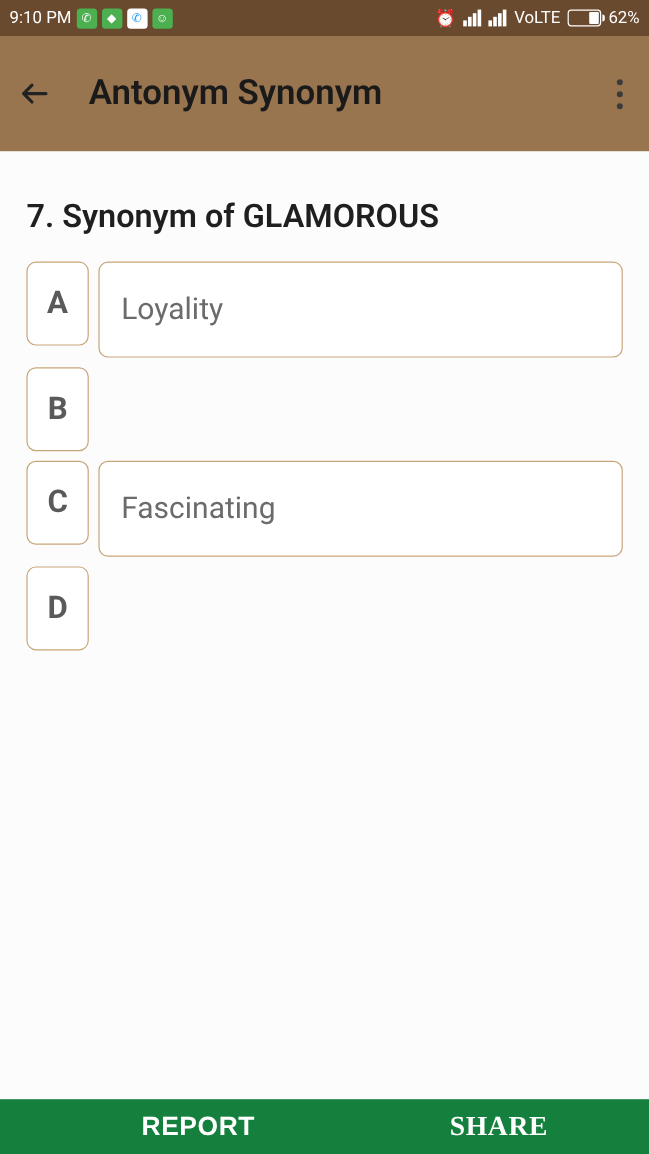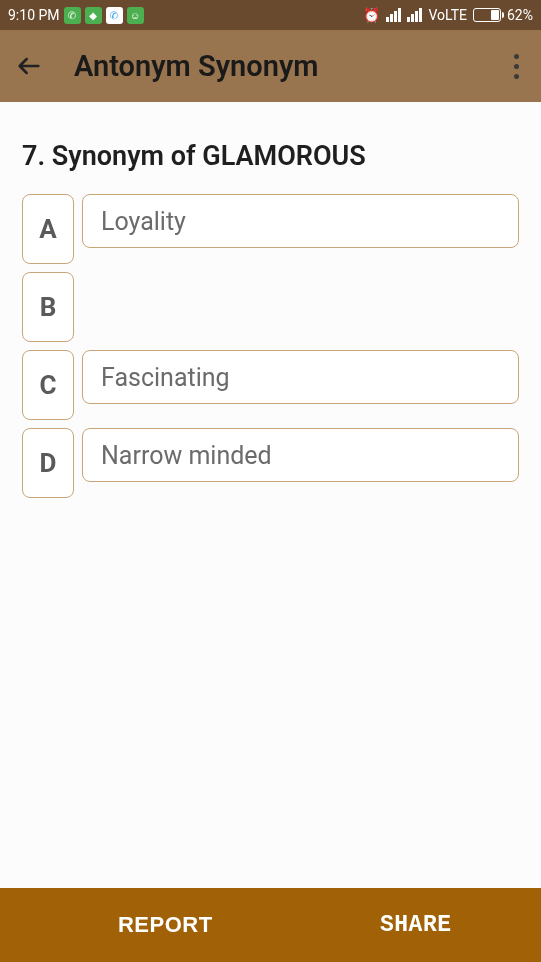--- a/index.html
+++ b/index.html
@@ -37,21 +37,21 @@
     .signal span:nth-child(3){height:11px}
     .signal span:nth-child(4){height:14px}
     .battery {
       width: 28px; height: 14px; border: 1.5px solid #fff; border-radius: 3px;
       position: relative; display: inline-block;
     }
     .battery::after { content:""; position:absolute; right:-4px; top:3px; width:2px; height:6px; background:#fff; border-radius:0 2px 2px 0; }
     .battery-fill { position:absolute; right:1px; top:1px; bottom:1px; width:30%; background:#fff; border-radius:1px; }
 
     .app-bar {
-      height: 72px;
+      height: 96px;
       background: #98754f;
       display: flex;
       align-items: center;
       padding: 0 14px;
       gap: 30px;
     }
     .back-arrow { width: 30px; height: 30px; display:flex; align-items:center; justify-content:center; }
     .back-arrow svg { width: 28px; height: 28px; }
     .title {
       font-size: 29px;
@@ -84,53 +84,53 @@
       display: flex;
       align-items: center;
       justify-content: center;
       font-size: 26px;
       font-weight: 700;
       color: #5a5a5a;
       background: #fff;
     }
     .option-text {
       flex: 1;
-      height: 54px;
+      height: 80px;
       border: 1.5px solid #c9a57a;
       border-radius: 8px;
       display: flex;
       align-items: center;
       padding: 0 18px;
       font-size: 25px;
       color: #6b6b6b;
       background: #fff;
     }
 
     .bottom-bar {
       position: absolute;
       bottom: 0;
       left: 0;
       right: 0;
-      height: 74px;
-      background: #a16207;
+      height: 46px;
+      background: #15803d;
       display: flex;
       align-items: center;
       justify-content: space-around;
       color: #fff;
       padding-left: 40px;
     }
     .bottom-btn {
       flex: 1;
       text-align: center;
       font-size: 22px;
       letter-spacing: 0.5px;
       color:#fff;
     }
     .bottom-btn:nth-child(1),.bottom-btn:nth-child(3){ font-weight:700; font-family: Arial, sans-serif;}
-    .bottom-btn:nth-child(2){ font-weight:600; font-family: Liberation Mono, monospace; font-size:23px;}
+    .bottom-btn:nth-child(2){ font-weight:600; font-family: Liberation Serif, serif; font-size:23px;}
   </style>
 </head>
 <body>
 
 <div class="status-bar">
   <div class="status-left">
     <span>9:10 PM</span>
     <span class="status-icon icon-green">✆</span>
     <span class="status-icon icon-green">◆</span>
     <span class="status-icon icon-white">✆</span>
@@ -184,20 +184,19 @@
   </div>
   <div class="option-row">
     <div class="option-letter">B</div>
   </div>
   <div class="option-row">
     <div class="option-letter">C</div>
     <div class="option-text">Fascinating</div>
   </div>
   <div class="option-row">
     <div class="option-letter">D</div>
-    <div class="option-text">Narrow minded</div>
   </div>
 </div>
 
 <div class="bottom-bar">
   <div class="bottom-btn">REPORT</div>
   <div class="bottom-btn">SHARE</div>
 </div>
 
 </body></html>

